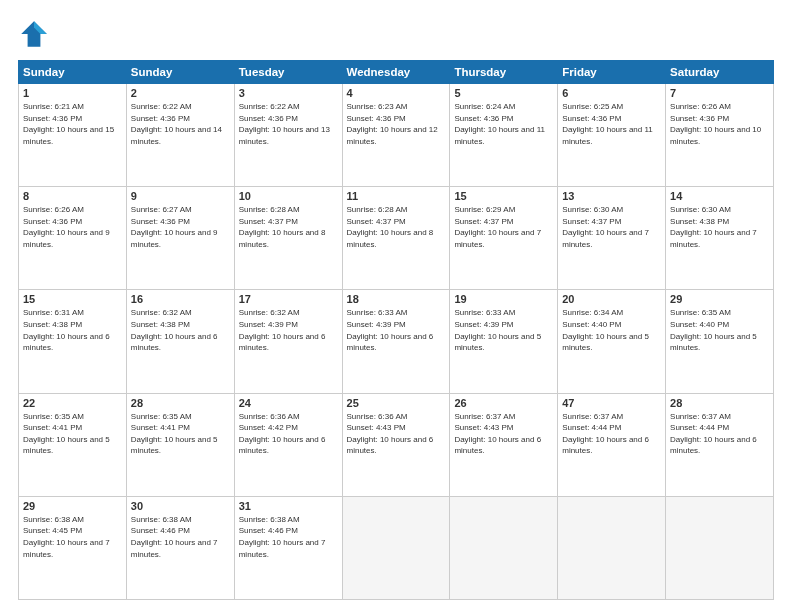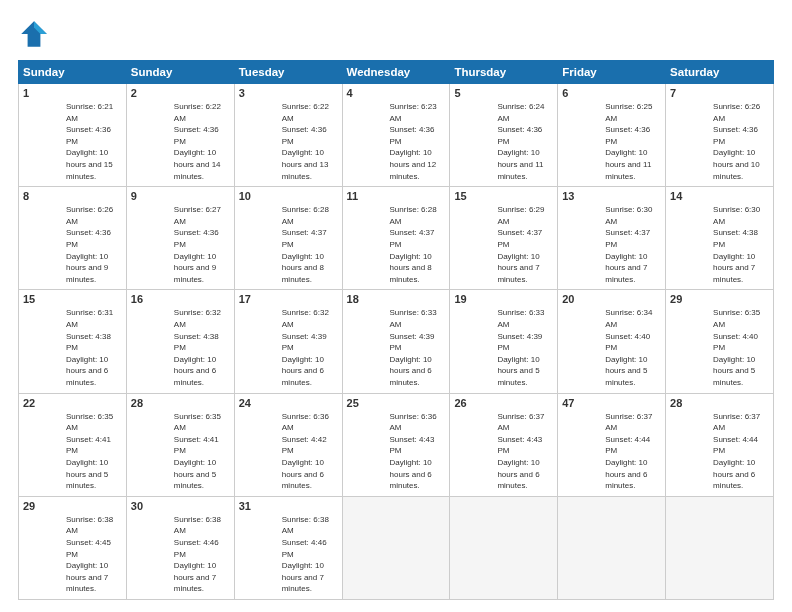--- a/index.html
+++ b/index.html
@@ -89,21 +89,20 @@
     .day-number {
       font-size: 11px;
       font-weight: bold;
       display: block;
       margin-bottom: 2px;
     }
     .day-info {
       font-size: 8px;
       line-height: 1.45;
       color: #333;
-      margin-left: 43px;
     }
     .week-row td {
       background: #fff;
     }
   </style>
 </head>
 <body>
 
 <div class="page">
   <div class="header">

